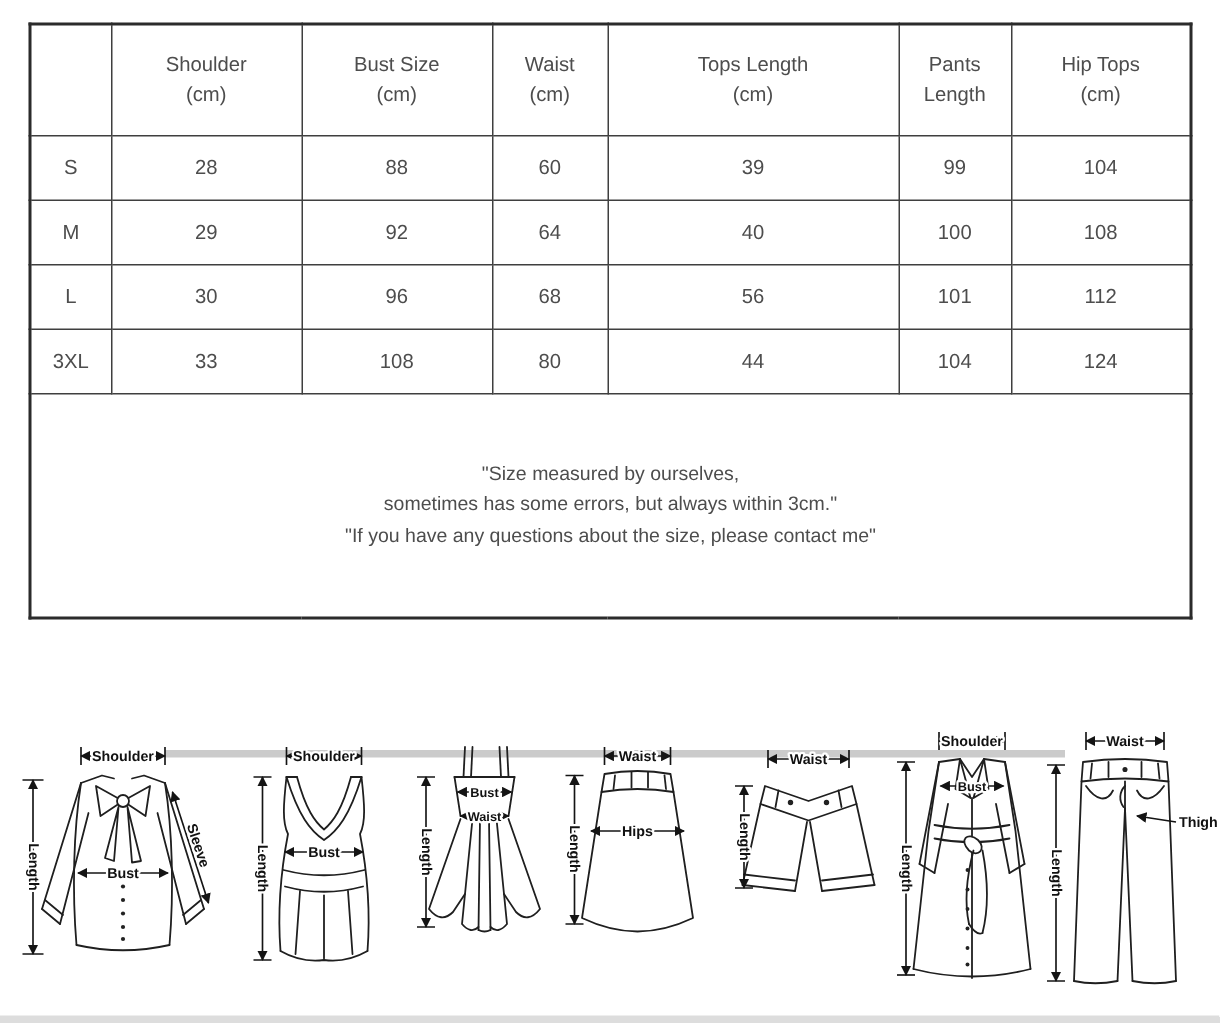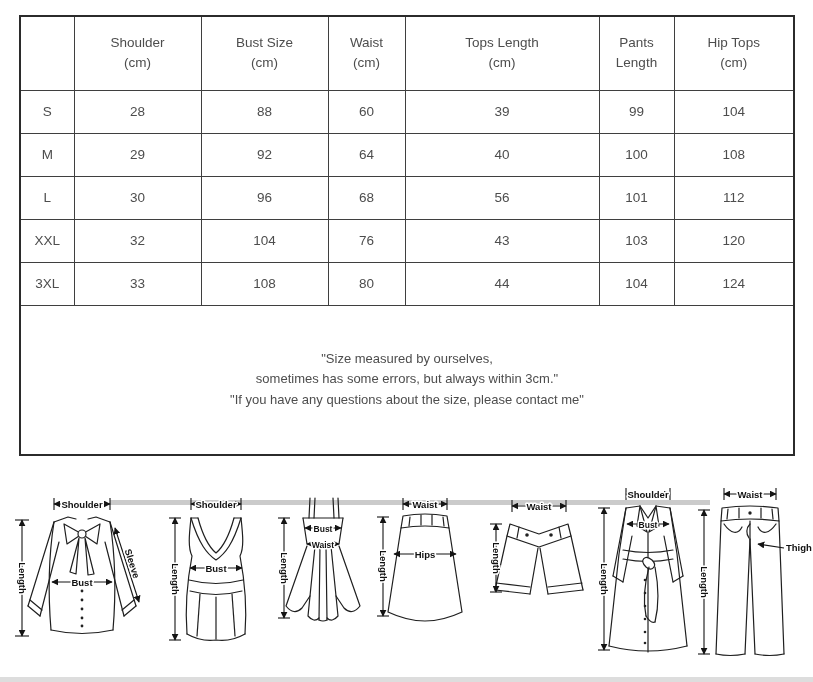--- a/index.html
+++ b/index.html
@@ -107,29 +107,20 @@
         <td>108</td>
       </tr>
       <tr class="data-row">
         <td>L</td>
         <td>30</td>
         <td>96</td>
         <td>68</td>
         <td>56</td>
         <td>101</td>
         <td>112</td>
-      </tr>
-      <tr class="data-row">
-        <td>XXL</td>
-        <td>32</td>
-        <td>104</td>
-        <td>76</td>
-        <td>43</td>
-        <td>103</td>
-        <td>120</td>
       </tr>
       <tr class="data-row">
         <td>3XL</td>
         <td>33</td>
         <td>108</td>
         <td>80</td>
         <td>44</td>
         <td>104</td>
         <td>124</td>
       </tr>

